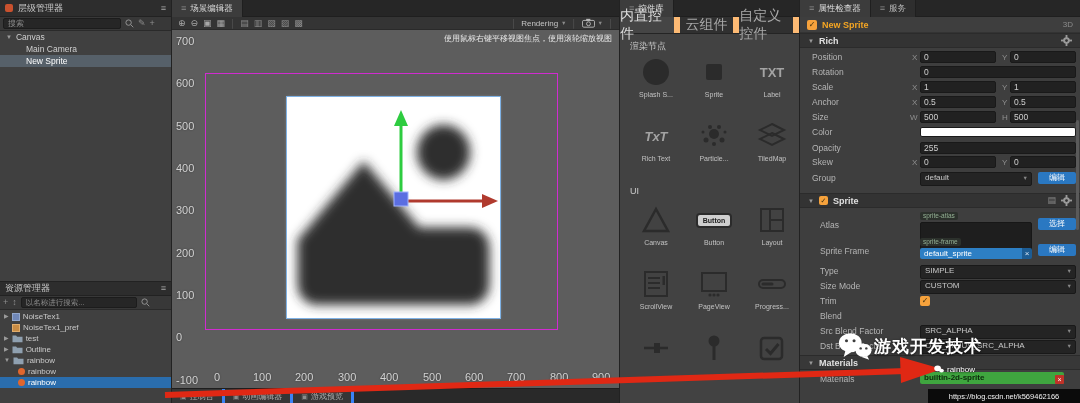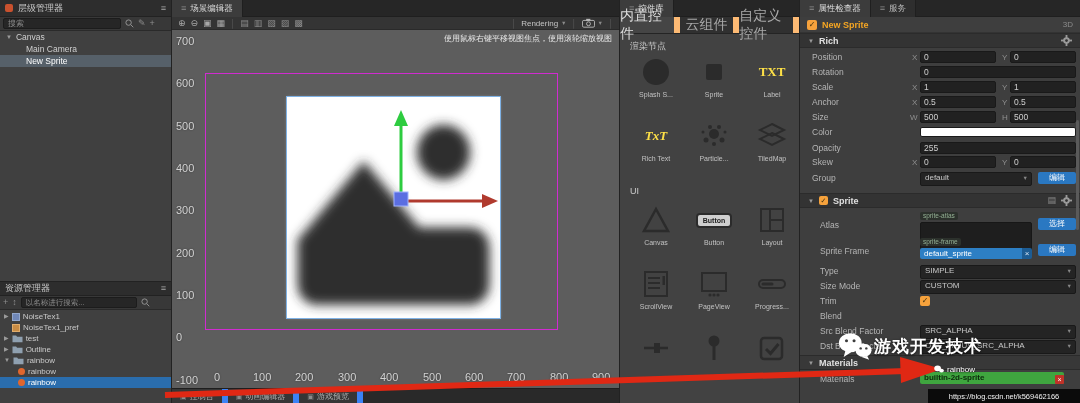--- a/index.html
+++ b/index.html
@@ -31,29 +31,29 @@
   .toolbar{position:absolute;left:0;top:17px;width:100%;height:13px;display:flex;align-items:center;gap:5px;padding:0 6px;background:#343434;border-bottom:1px solid #2a2a2a;font-size:9px}
   .tsep{color:#5a5a5a;font-size:8px}
   .tlabel{display:inline-flex;gap:3px;align-items:center;color:#c5c5c5;font-size:8px}
   .viewport{position:absolute;left:0;top:30px;width:448px;height:358px;background:#5d5d5d;overflow:hidden}
   .rlabel{position:absolute;font-size:11px;color:#d2d2d2;text-shadow:0 0 2px rgba(0,0,0,.4)}
   .hint{position:absolute;top:3px;right:8px;font-size:8px;color:#e8e8e8}
   .design-rect{position:absolute;left:33px;top:43px;width:353px;height:257px;border:1px solid #d02bd0}
   .sprite-node{position:absolute;left:115px;top:67px;width:213px;height:221px;background:#fff;outline:1px solid #7fb2e5;box-shadow:0 0 3px rgba(255,255,255,.4)}
   .gizmo{position:absolute;left:0;top:0}
   .bstrip{position:absolute;left:0;top:388px;width:100%;height:15px;background:#292929;border-top:1px solid #1e1e1e;display:flex}
-  .btab{display:flex;align-items:center;gap:3px;background:#363636;height:100%;padding:0 8px;border-right:6px solid #3b82f6;font-size:8px;color:#b0b0b0}
+  .btab{display:flex;align-items:center;gap:3px;background:#363636;height:100%;padding:0 8px;border-right:3px solid #3b82f6;font-size:8px;color:#b0b0b0}
   .subtabs{position:absolute;left:0;top:17px;width:100%;height:17px;display:flex;background:#2b2b2b;border-bottom:1px solid #242424}
   .subtab{flex:1;display:flex;align-items:center;justify-content:center;font-size:14px;color:#a8a8a8;background:#303030;border-right:6px solid #fdba74}
   .subtab.active{background:#454545;color:#ddd}
   .lib-sec{position:absolute;left:10px;font-size:9px;color:#cfcfcf}
   .lib-item{position:absolute;width:56px;text-align:center}
   .lib-ic{height:36px;display:flex;align-items:center;justify-content:center}
   .lib-lb{font-size:7px;color:#c2c2c2;margin-top:1px;white-space:nowrap}
-  .txt-ic{font-family:Liberation Serif, serif;font-weight:bold;font-size:13px;color:#fde047}
+  .txt-ic{font-family:Liberation Sans, sans-serif;font-weight:bold;font-size:13px;color:#a3a3a3}
   .txt-ic.it{font-style:italic}
   .btn-ic{border:2px solid #2b2b2b;border-radius:4px;background:#cfcfcf;color:#222;font-size:7px;font-weight:bold;padding:2px 5px}
   .ihead{position:absolute;left:0;top:17px;width:100%;height:16px;background:#3e3e3e;display:flex;align-items:center;gap:5px;padding:0 7px;border-bottom:1px solid #333}
   .cb{width:10px;height:10px;background:#f6a23c;border-radius:2px;color:#40300e;font-size:8px;line-height:10px;text-align:center;font-weight:bold;flex:0 0 auto}
   .nodename{color:#f5a623;font-size:9px;font-weight:bold}
   .sechead{position:absolute;left:0;width:100%;height:15px;background:#333;border-top:1px solid #2b2b2b;border-bottom:1px solid #2b2b2b;display:flex;align-items:center;gap:5px;padding:0 8px;color:#e0e0e0;font-size:9px;font-weight:bold}
   .prow{position:absolute;left:0;width:100%;height:15px}
   .plbl{position:absolute;left:12px;top:2px;color:#b5b5b5;font-size:8.5px;font-weight:normal;white-space:nowrap}
   .plbl.ind{left:20px}
   .axis{position:absolute;top:3px;color:#8f8f8f;font-size:8px}

